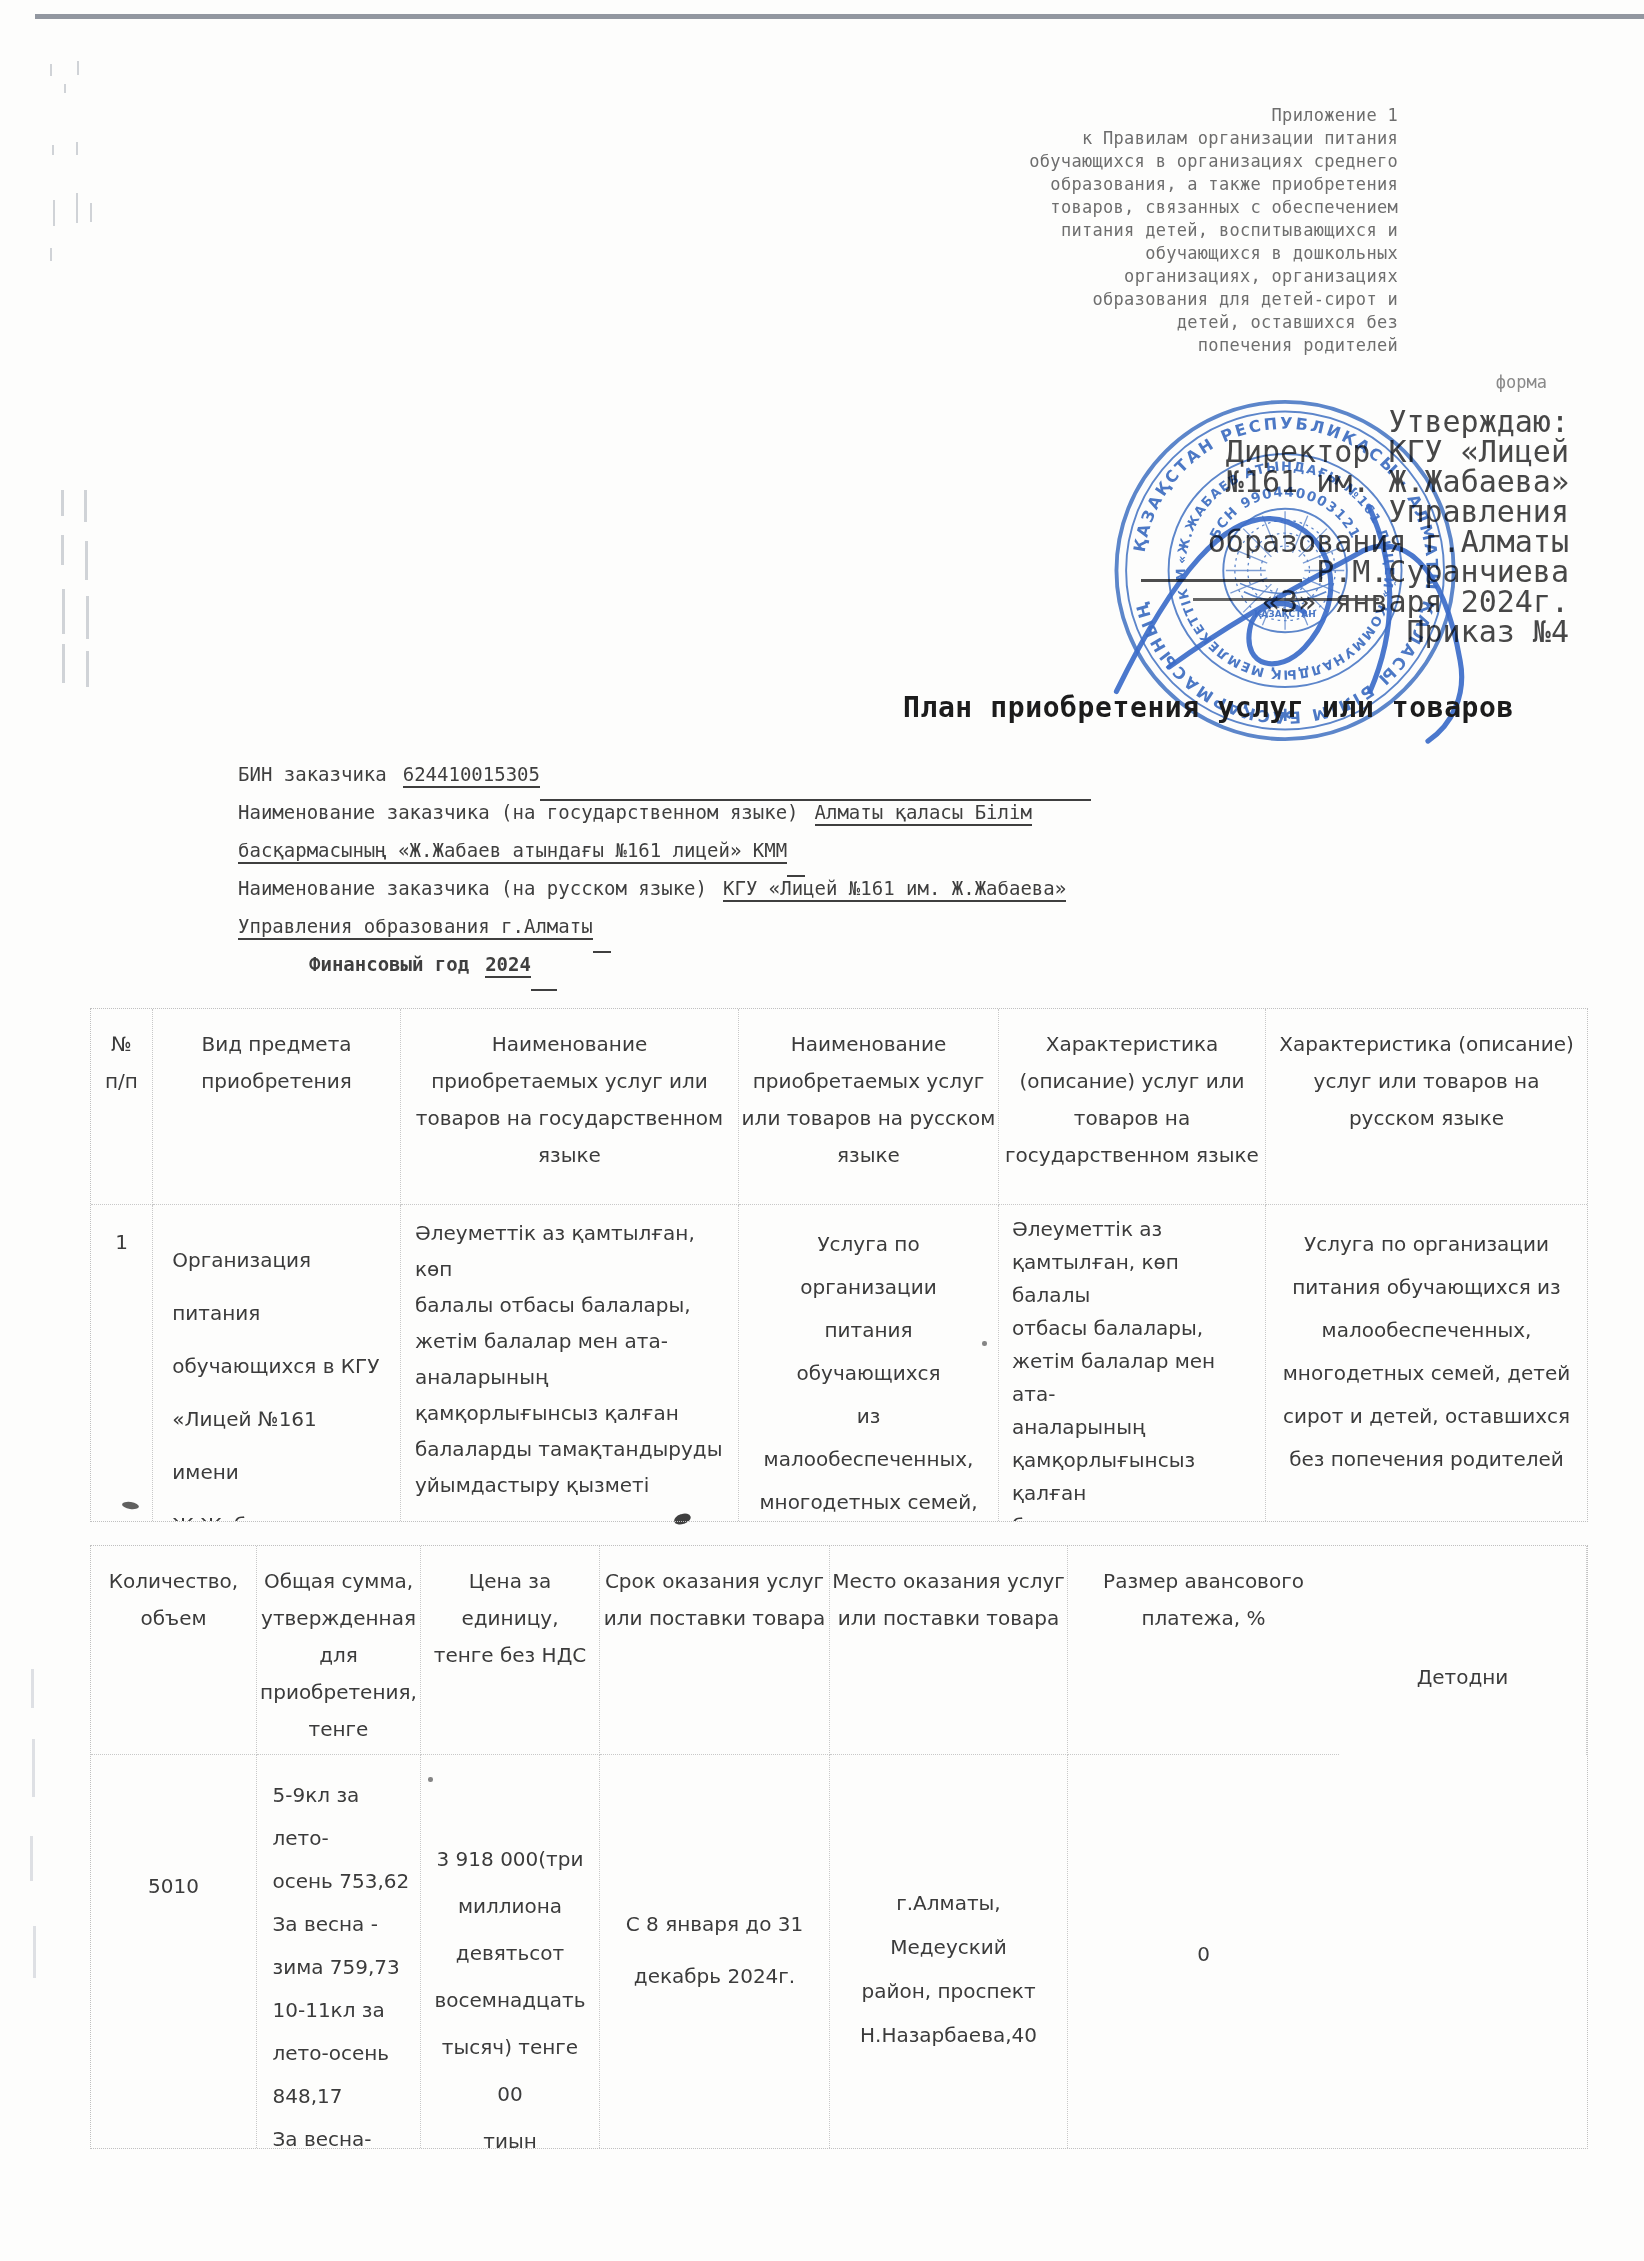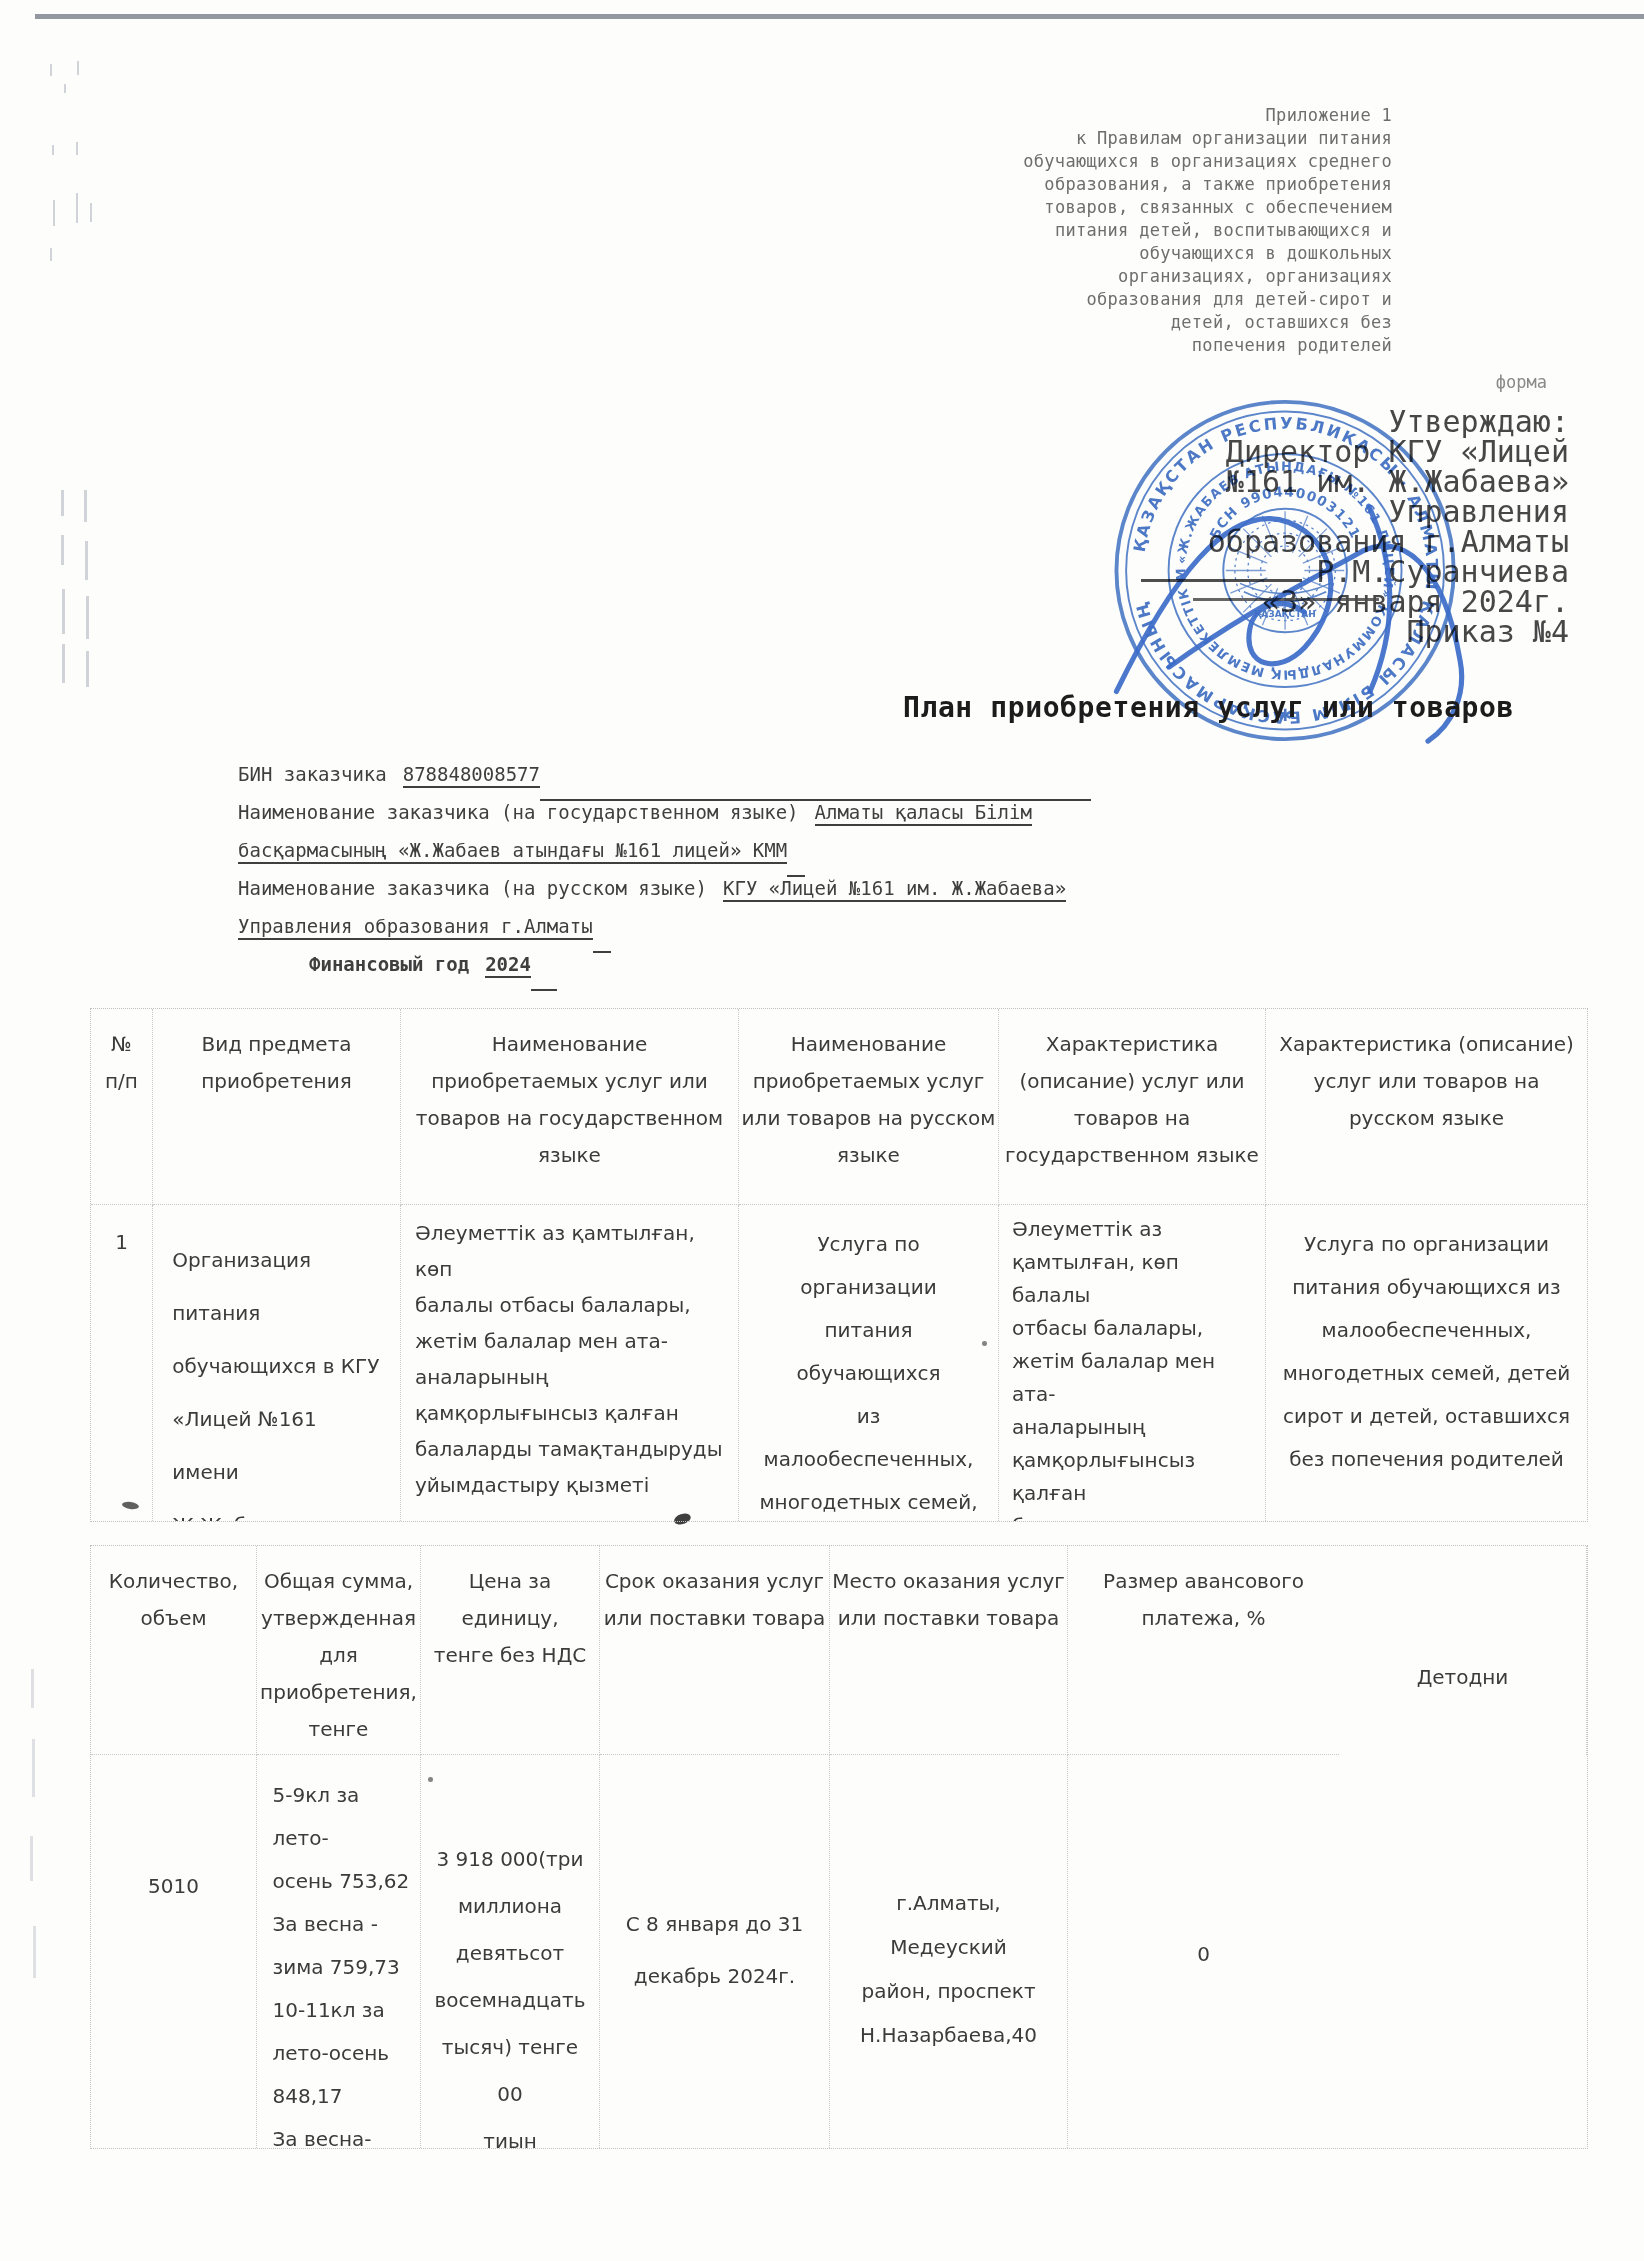--- a/index.html
+++ b/index.html
@@ -11,21 +11,21 @@
     font-family:"DejaVu Sans","Liberation Sans",sans-serif;
     color:#3b3b3b;
   }
   
   .scanline{position:absolute;left:35px;top:14px;width:1609px;height:4.5px;background:#868c96;opacity:.9;}
   .mark{position:absolute;background:#98a0ab;opacity:.45;}
   .blot{position:absolute;background:#1d1d1d;border-radius:50%;}
   .dot{position:absolute;width:4.5px;height:4.5px;background:#676767;border-radius:50%;opacity:.8;}
   
   .mono{font-family:"DejaVu Sans Mono","Liberation Mono",monospace;}
-  .appendix{position:absolute;right:252px;top:104px;text-align:right;font-size:17px;line-height:23px;color:#6e6e6e;letter-spacing:0.3px;}
+  .appendix{position:absolute;right:246px;top:104px;text-align:right;font-size:17px;line-height:23px;color:#6e6e6e;letter-spacing:0.3px;}
   .forma{position:absolute;right:97px;top:372px;font-size:17px;color:#8a8a8a;}
   .approval{position:absolute;right:75px;top:407px;text-align:right;font-size:30px;line-height:30px;color:#474747;}
   .sigline{display:inline-block;width:161px;border-bottom:3.2px solid #4e4e4e;margin-right:14px;}
   .title{position:absolute;left:219px;top:691px;width:1295px;margin:0;text-align:right;
          font-size:28px;font-weight:bold;letter-spacing:0.6px;color:#1c1c1c;}
   
   .fields{position:absolute;left:238px;top:763px;font-size:19px;color:#3f3f3f;}
   .fline{display:flex;align-items:baseline;height:38px;white-space:pre;}
   .flabel{padding-right:16px;}
   .fval{border-bottom:2.6px solid #3f3f3f;padding-bottom:1.3px;}
@@ -174,21 +174,21 @@
         <path d="M 430,180 C 468,262 478,362 432,468"></path>
       </g>
     </svg>
   </div>
 
   <h1 class="title mono">План приобретения услуг или товаров</h1>
 
   <div class="fields mono">
     <div class="fline">
       <span class="flabel">БИН заказчика</span>
-      <span class="fval">878848008577</span>
+      <span class="fval">624410015305</span>
       <span class="ftail" style="width:551px"></span>
     </div>
     <div class="fline">
       <span class="flabel">Наименование заказчика (на государственном языке)</span>
       <span class="fval">Алматы қаласы Білім</span>
     </div>
     <div class="fline">
       <span class="fval">басқармасының «Ж.Жабаев атындағы №161 лицей» КММ</span>
       <span class="ftail" style="width:18px"></span>
     </div>

